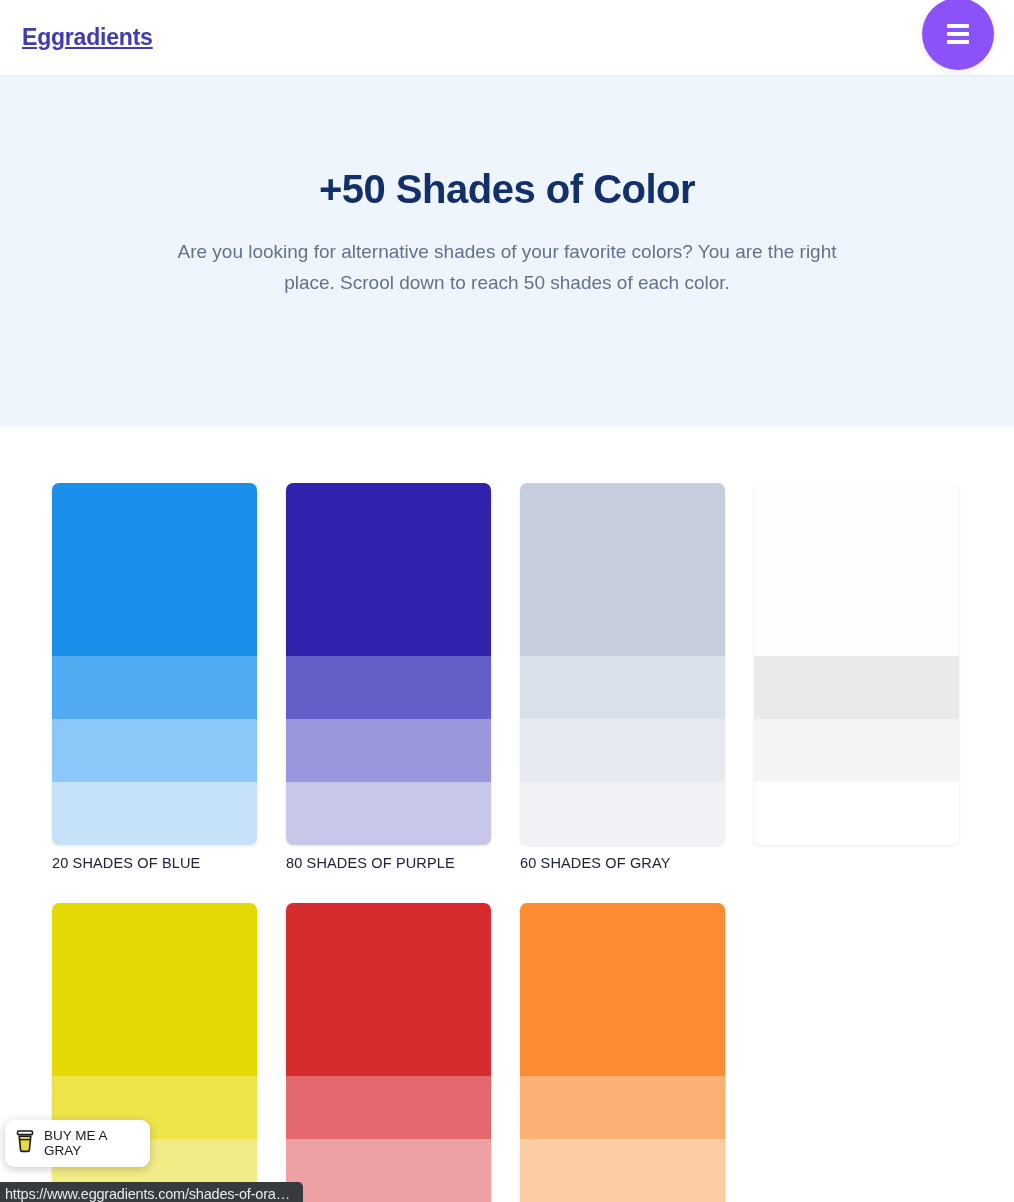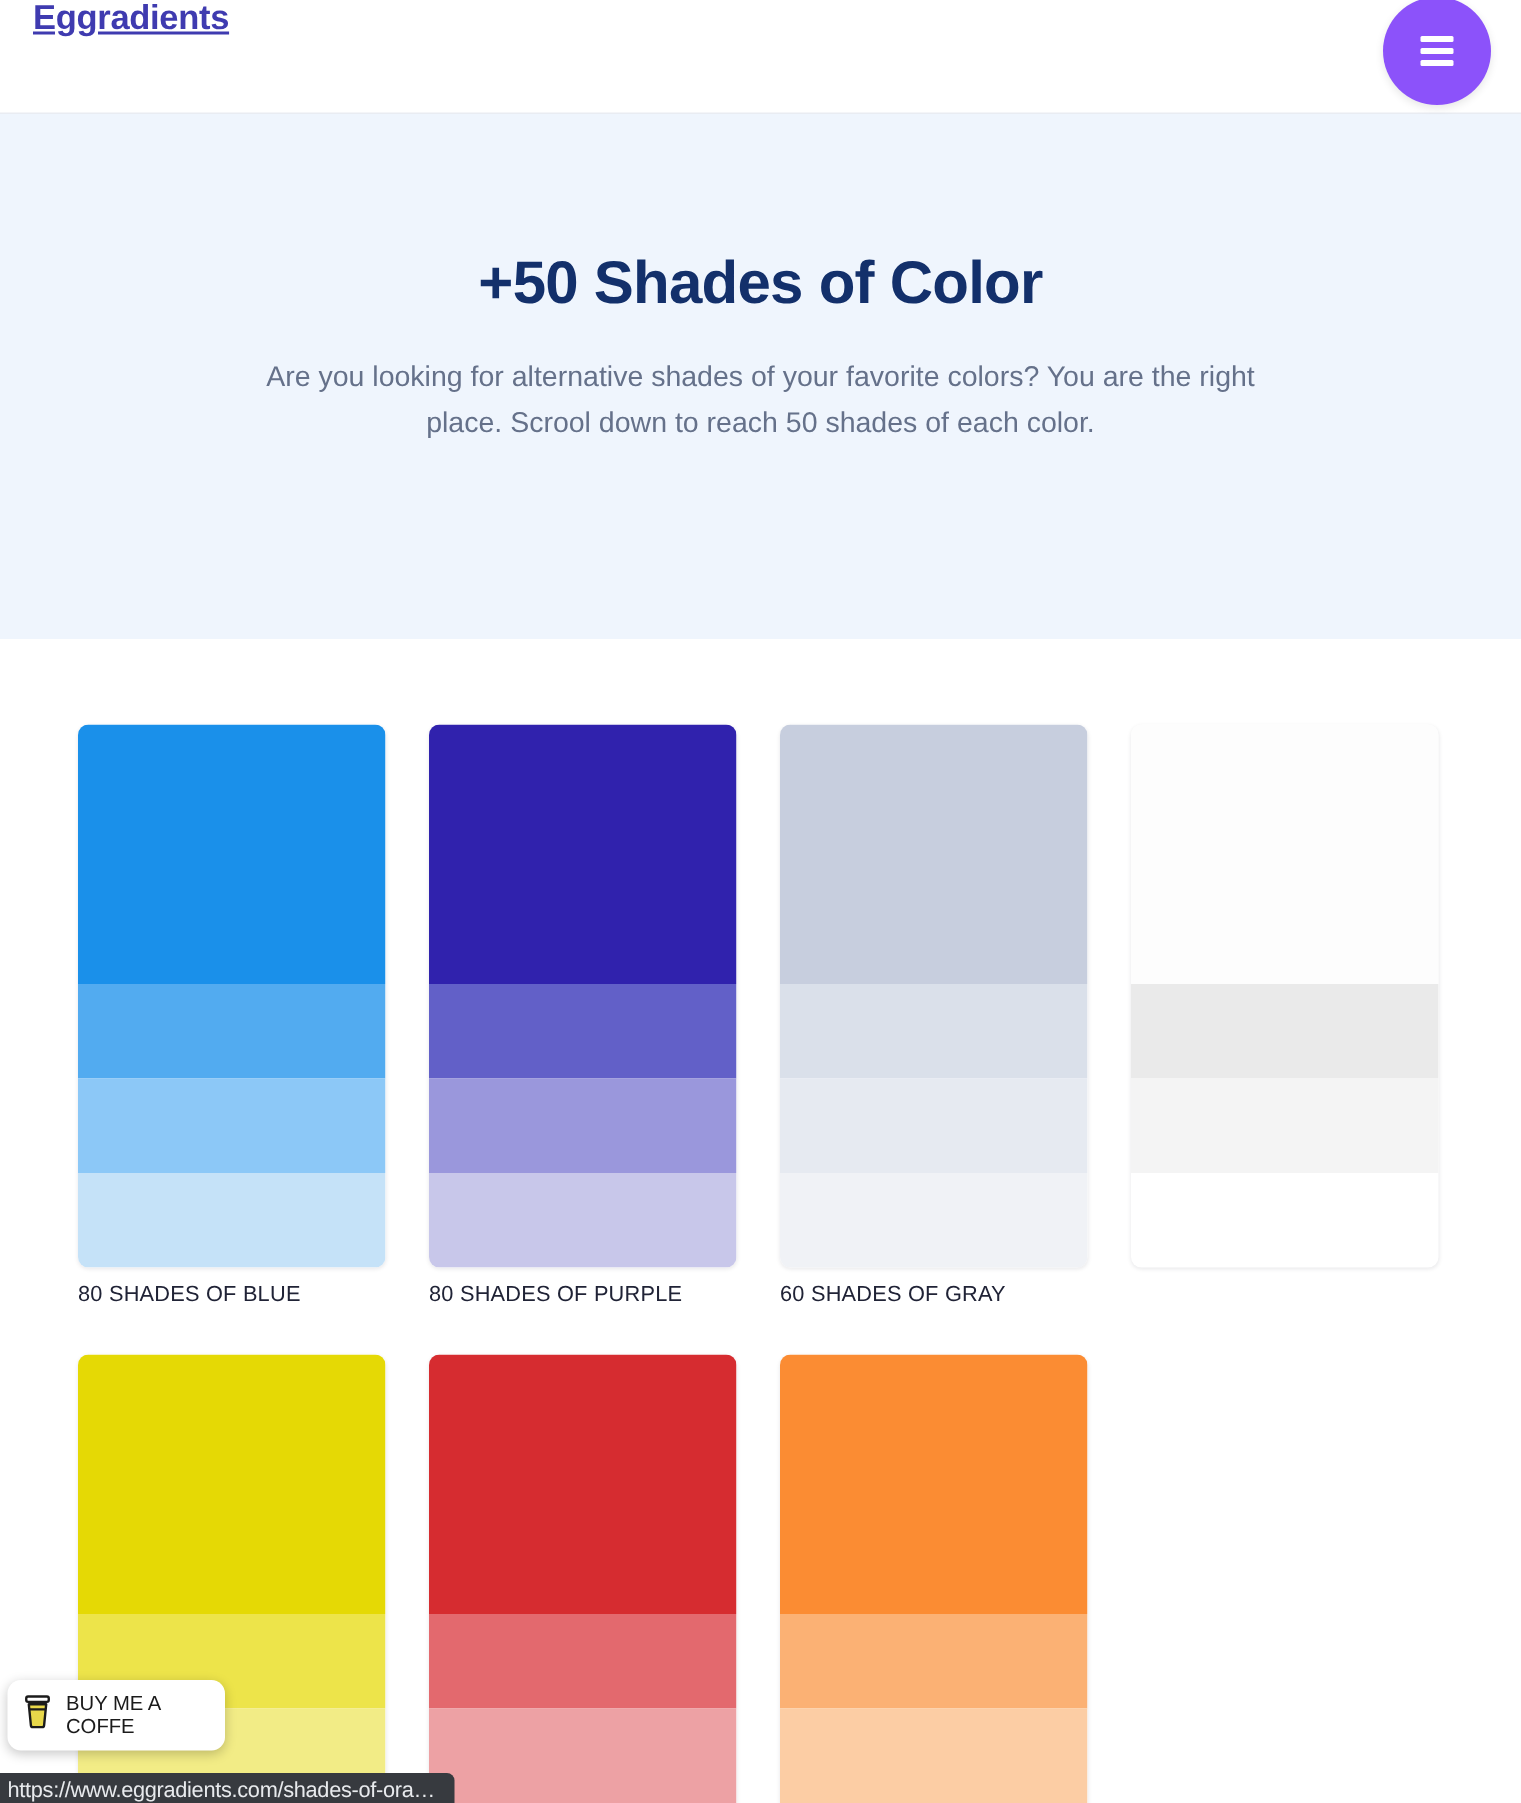--- a/index.html
+++ b/index.html
@@ -12,20 +12,21 @@
     font-family: "Liberation Sans", sans-serif;
   }
 
   
   .navbar {
     position: relative;
     height: 76px;
     background: #ffffff;
     border-bottom: 1px solid #e9ecf2;
     display: flex;
+    align-items: center;
   }
   .brand {
     margin-left: 22px;
     font-size: 23px;
     font-weight: bold;
     color: #3f3bb0;
     letter-spacing: -0.2px;
     line-height: 1;
   }
   .menu-button {
@@ -162,21 +163,21 @@
 </section>
 
 <main class="grid" id="grid">
     <div class="card">
       <div class="swatches">
         <div class="swatch lead" style="background: rgb(26, 144, 234);"></div>
         <div class="swatch step" style="background: rgb(82, 171, 240);"></div>
         <div class="swatch step" style="background: rgb(140, 200, 247);"></div>
         <div class="swatch step" style="background: rgb(197, 226, 248);"></div>
       </div>
-      <div class="card-label">80 SHADES OF BLUE</div>
+      <div class="card-label">20 SHADES OF BLUE</div>
     </div>
     <div class="card">
       <div class="swatches">
         <div class="swatch lead" style="background: rgb(48, 34, 173);"></div>
         <div class="swatch step" style="background: rgb(98, 96, 200);"></div>
         <div class="swatch step" style="background: rgb(154, 151, 220);"></div>
         <div class="swatch step" style="background: rgb(200, 199, 234);"></div>
       </div>
       <div class="card-label">80 SHADES OF PURPLE</div>
     </div>
@@ -220,16 +221,16 @@
   </main>
 
 <div class="coffee-badge">
   <span>
     <svg width="20" height="24" viewBox="0 0 20 24" aria-hidden="true">
       <rect x="2.5" y="2" width="15" height="3.6" rx="1.2" fill="#ffffff" stroke="#1b1b1b" stroke-width="1.6"></rect>
       <path d="M4.2 7.2 H15.8 L14.4 21.2 Q14.3 22.4 13.1 22.4 H6.9 Q5.7 22.4 5.6 21.2 Z" fill="#e8d84a" stroke="#1b1b1b" stroke-width="1.6" stroke-linejoin="round"></path>
       <path d="M4.6 10.6 H15.4" stroke="#1b1b1b" stroke-width="1.4"></path>
     </svg>
   </span>
-  <span class="coffee-label">BUY ME A COFFE</span>
+  <span class="coffee-label">BUY ME A GRAY</span>
 </div>
 
 <div class="status-url">https://www.eggradients.com/shades-of-ora…</div>
 
 </body></html>

